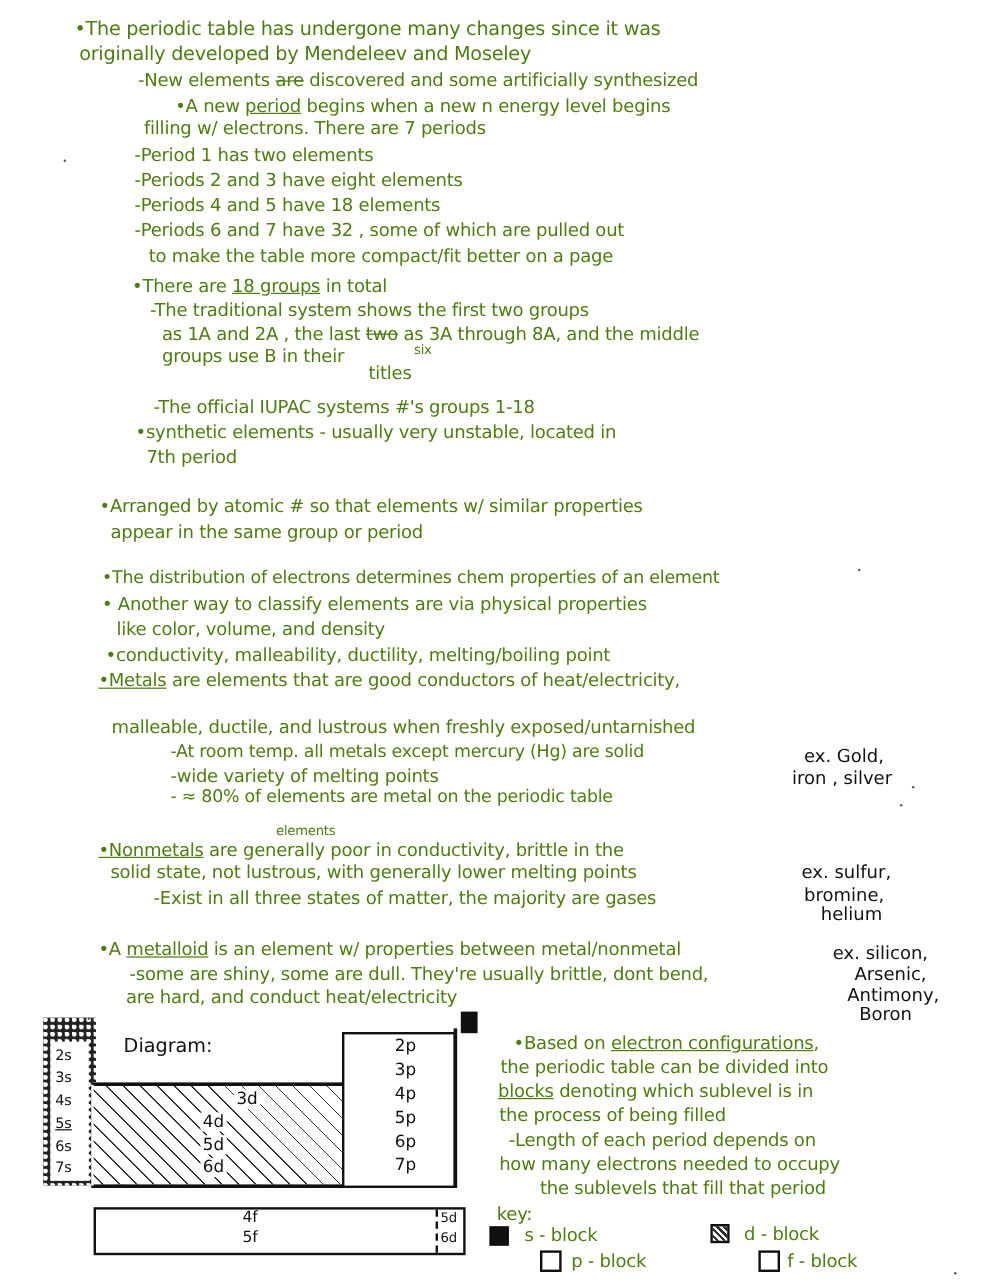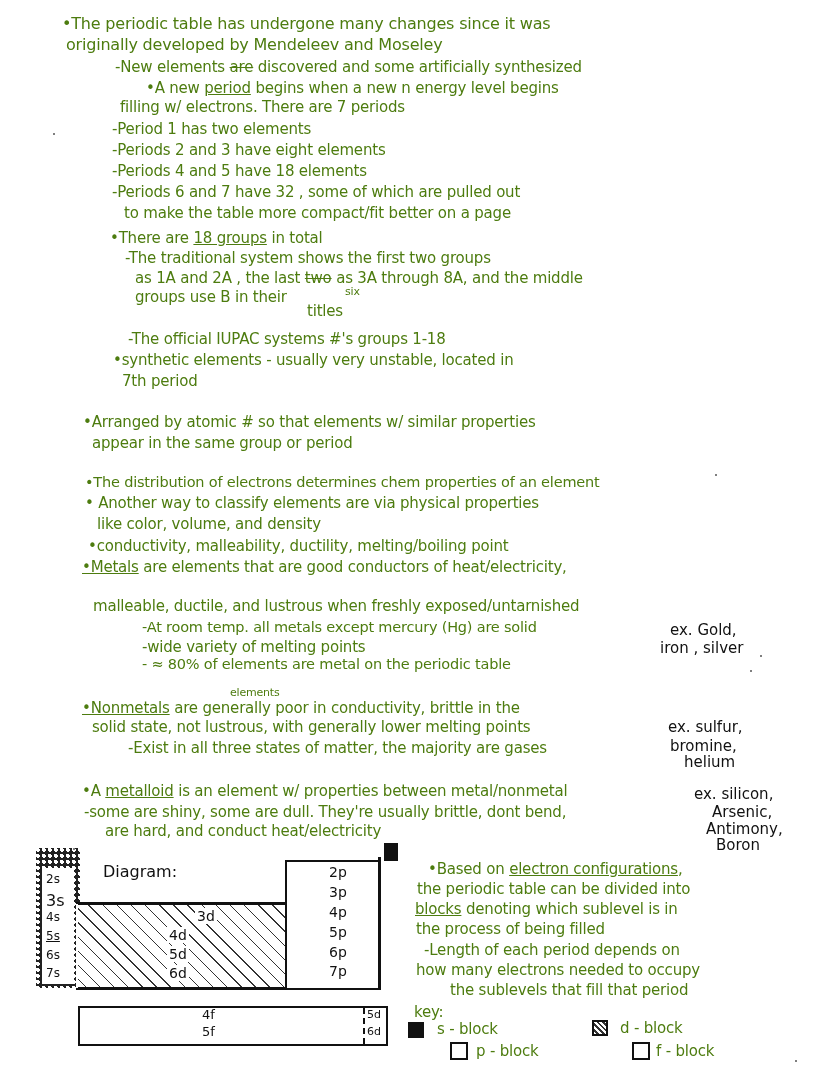--- a/index.html
+++ b/index.html
@@ -85,42 +85,42 @@
 
 <div class="line small" style="left:230px;top:686px;">elements</div>
 <div class="line" style="left:82px;top:699px;"><span class="u">•Nonmetals</span><span> are generally poor in conductivity, brittle in the</span></div>
 <div class="line" style="left:92px;top:718px;">solid state, not lustrous, with generally lower melting points</div>
 <div class="line" style="left:128px;top:739px;">-Exist in all three states of matter, the majority are gases</div>
 <div class="ex" style="left:668px;top:718px;">ex. sulfur,</div>
 <div class="ex" style="left:670px;top:737px;">bromine,</div>
 <div class="ex" style="left:684px;top:753px;">helium</div>
 
 <div class="line" style="left:82px;top:782px;"><span>•A </span><span class="u">metalloid</span><span> is an element w/ properties between metal/nonmetal</span></div>
-<div class="line" style="left:84px;top:803px;">-some are shiny, some are dull. They're usually brittle, dont bend,</div>
+<div class="line" style="left:108px;top:803px;">-some are shiny, some are dull. They're usually brittle, dont bend,</div>
 <div class="line" style="left:105px;top:822px;">are hard, and conduct heat/electricity</div>
 <div class="ex" style="left:694px;top:785px;">ex. silicon,</div>
 <div class="ex" style="left:712px;top:803px;">Arsenic,</div>
 <div class="ex" style="left:706px;top:820px;">Antimony,</div>
 <div class="ex" style="left:716px;top:836px;">Boron</div>
 
 <div class="diagram">
 
   <div class="sblock" style="left:36px;top:848px;width:44px;height:140px;"></div>
   <div class="s-inner" style="left:42px;top:868px;width:32px;height:116px;"></div>
 
   <div class="box" style="left:76px;top:902px;width:302px;height:88px;border-left:none;"></div>
   <div class="dblock" style="left:78px;top:903px;width:210px;height:86px;"></div>
   <div class="box" style="left:285px;top:860px;width:95px;height:130px;"></div>
   <div style="position:absolute;left:384px;top:843px;width:14px;height:18px;background:#111;"></div>
   <div style="position:absolute;left:378px;top:857px;width:3px;height:133px;background:#111;"></div>
 
   <div class="lbl" style="left:103px;top:862px;font-size:16px;">Diagram:</div>
 
   <div class="lbl" style="left:46px;top:872px;font-size:12px;">2s</div>
-  <div class="lbl" style="left:46px;top:891px;font-size:16px;">3s</div>
+  <div class="lbl" style="left:46px;top:891px;font-size:12px;">3s</div>
   <div class="lbl" style="left:46px;top:910px;font-size:12px;">4s</div>
   <div class="lbl" style="left:46px;top:929px;font-size:12px;text-decoration:underline;">5s</div>
   <div class="lbl" style="left:46px;top:948px;font-size:12px;">6s</div>
   <div class="lbl" style="left:46px;top:966px;font-size:12px;">7s</div>
 
   <div class="lbl" style="left:167px;top:908px;margin-left:28px;"><span class="lbl-bg">3d</span></div>
   <div class="lbl" style="left:167px;top:927px;"><span class="lbl-bg">4d</span></div>
   <div class="lbl" style="left:167px;top:946px;"><span class="lbl-bg">5d</span></div>
   <div class="lbl" style="left:167px;top:965px;"><span class="lbl-bg">6d</span></div>
 

